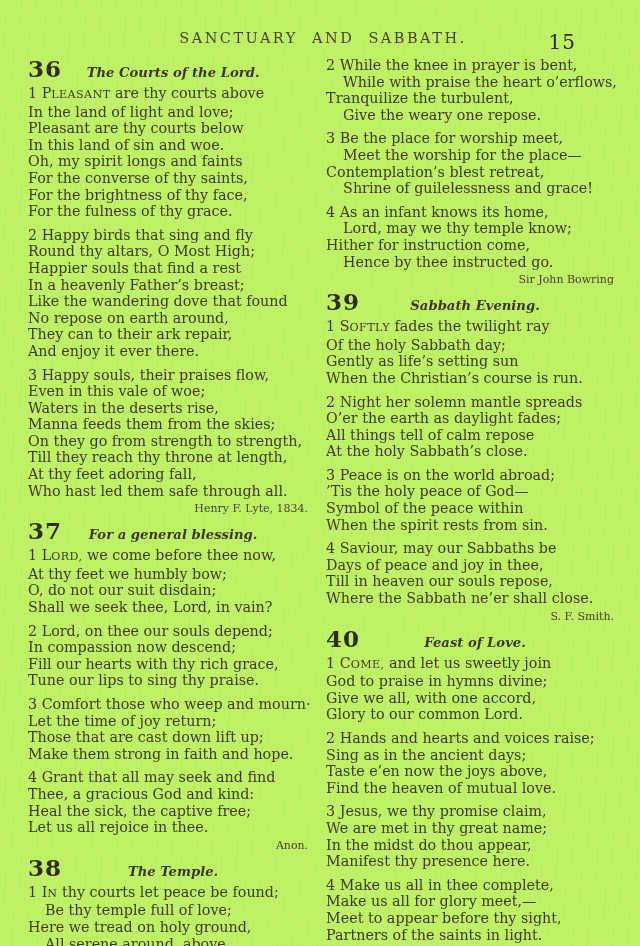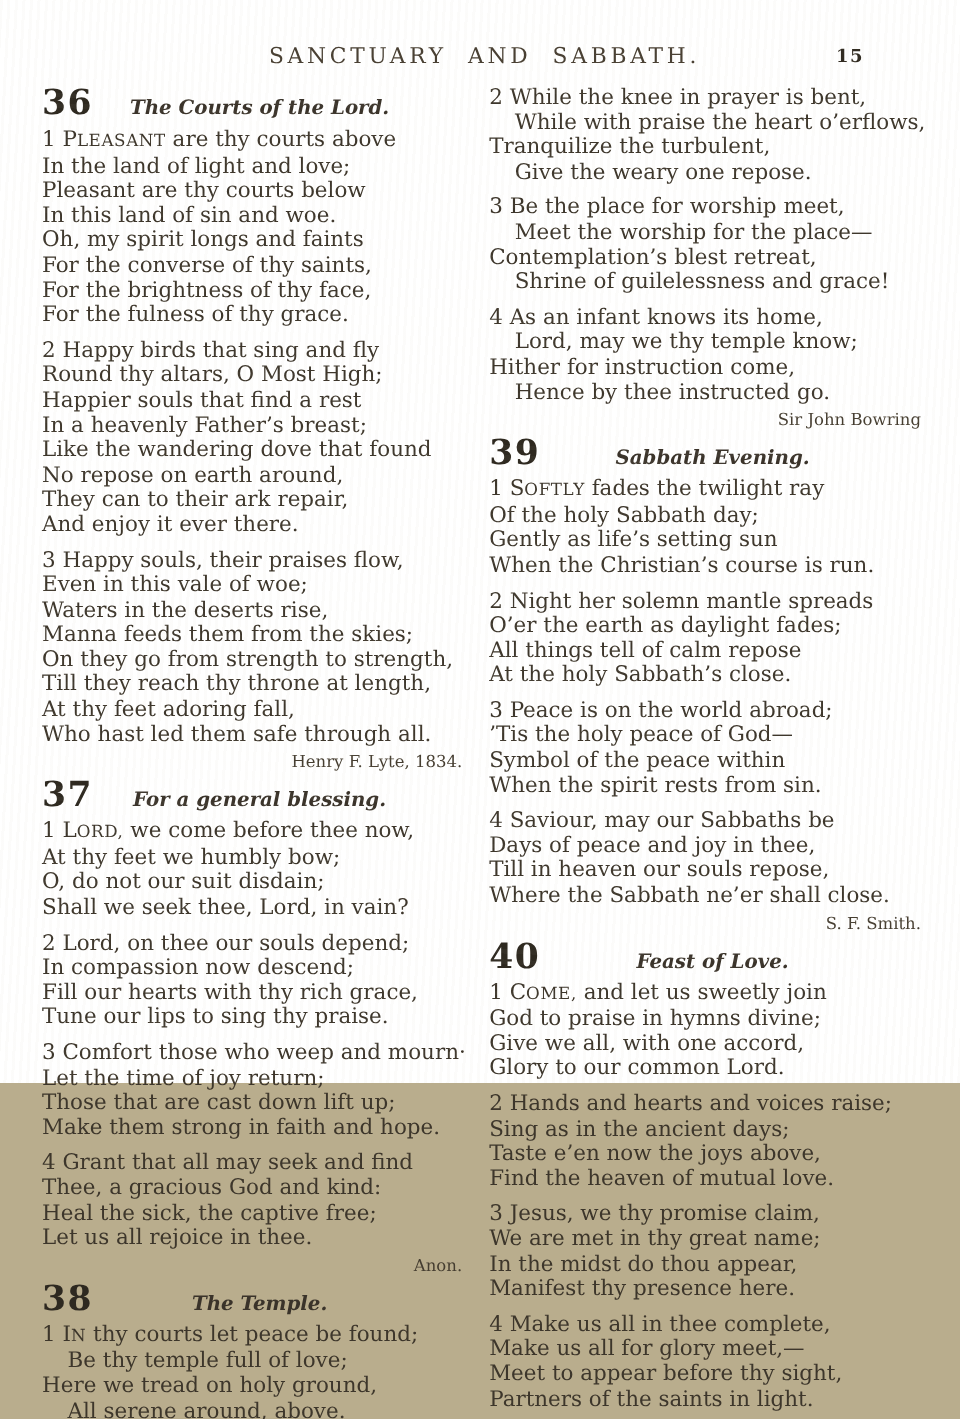--- a/index.html
+++ b/index.html
@@ -1,40 +1,40 @@
 <!DOCTYPE html>
 <html><head>
 <meta charset="utf-8">
 <style>
   html,body{margin:0;padding:0;}
   body{width:640px;height:946px;overflow:hidden;background:#b9ad8d;}
   .page{
-    width:640px;height:722px;box-sizing:border-box;position:relative;
+    width:640px;height:946px;box-sizing:border-box;position:relative;
     padding:30px 22px 0 28px;
     font-family:"DejaVu Serif","Liberation Serif",serif;
     color:#3d362b;
     background:
       radial-gradient(ellipse at 52% 38%, rgba(255,250,232,0.45), rgba(255,250,232,0) 65%),
       linear-gradient(90deg, #dfd3ae 0%, #eade bf 2%, #eae0c2 96%, #d9cca5 100%),
       #e9dfc1;
-    background-color:#ffffff;
+    background-color:#bef264;
   }
   .paper-grain{
     position:absolute;inset:0;pointer-events:none;
     background:
       repeating-linear-gradient(93deg, rgba(120,100,60,0.025) 0 2px, rgba(0,0,0,0) 2px 5px),
       repeating-linear-gradient(2deg, rgba(255,255,240,0.03) 0 3px, rgba(0,0,0,0) 3px 7px);
   }
   .page-header{position:relative;height:20px;}
   .running-title{
     text-align:center;font-size:14.5px;letter-spacing:2.5px;word-spacing:7px;
     color:#4a4134;
   }
   .page-number{
-    position:absolute;top:0;right:42px;font-weight:bold;font-size:12px;color:#322c22;
+    position:absolute;top:0;right:42px;font-weight:normal;font-size:20px;color:#322c22;
     letter-spacing:1px;
   }
   .columns{display:flex;gap:14px;margin-top:7px;align-items:flex-start;}
   .column{width:292px;}
   .col-right{width:300px;}
   .line{font-size:14.3px;line-height:16.6px;white-space:nowrap;color:#3d362b;}
   .line.indent{padding-left:17px;}
   .verse{margin-bottom:7px;}
   .hymn-heading{display:flex;align-items:baseline;margin:1px 0 5px 0;}
   .hymn-number{

